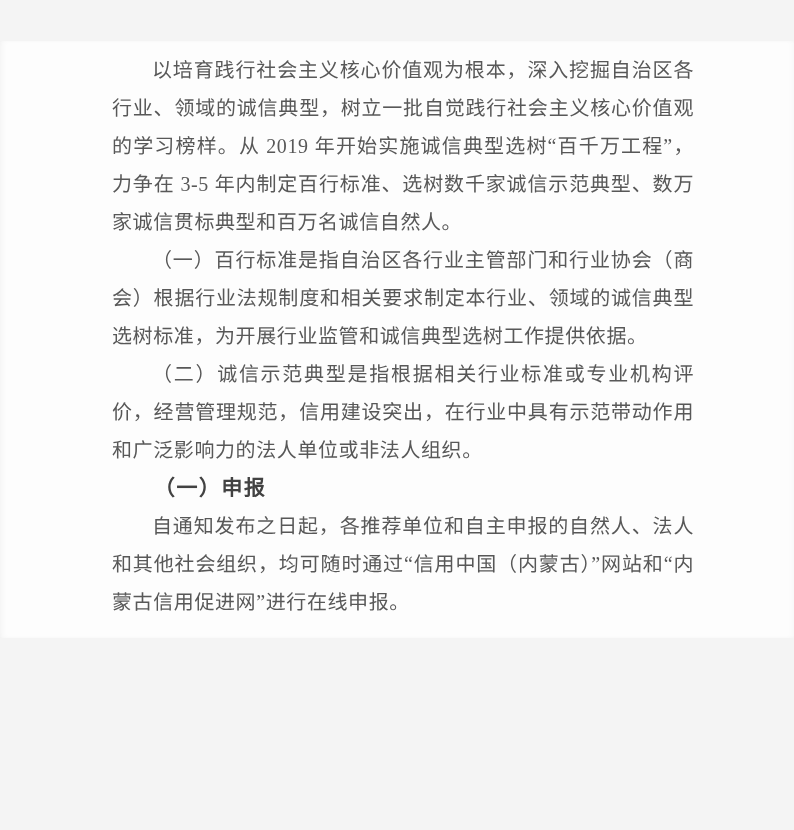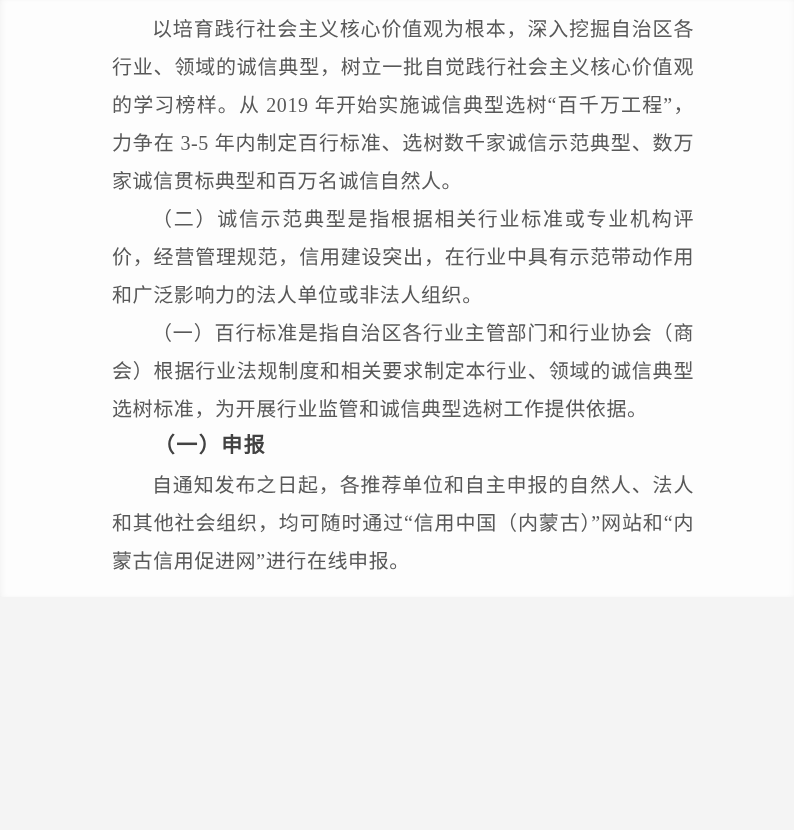--- a/index.html
+++ b/index.html
@@ -12,20 +12,21 @@
     background: #f4f4f4;
     font-family: "Liberation Serif", "DejaVu Serif", serif;
   }
   .page {
     position: relative;
     width: 794px;
     height: 597px;
     background: var(--page-background, #fdfdfd);
     overflow: hidden;
     box-shadow: inset 4px 0 10px -6px rgba(0,0,0,0.10), inset -4px 0 10px -6px rgba(0,0,0,0.06);
+    margin-top: 41px;
   }
   .content {
     position: absolute;
     left: 112px;
     top: 10px;
     width: 582px;
   }
   .para {
     margin: 0;
     font-size: 20px;
@@ -47,39 +48,39 @@
     font-family: "Liberation Sans", "DejaVu Sans", sans-serif;
   }
   .subheading {
     margin: 0;
     font-size: 21px;
     line-height: 38px;
     font-weight: bold;
     color: var(--heading-text, #424242);
     padding-left: 2em;
     letter-spacing: 1.5px;
-    font-family: Liberation Mono, monospace;
+    font-family: Liberation Sans, sans-serif;
   }
   .page-number {
     position: absolute;
     left: 672px;
     top: 772px;
     width: 30px;
     font-size: 21px;
     line-height: 38px;
     color: var(--body-text, #4a4a4a);
     text-align: center;
     font-family: "Liberation Serif", "DejaVu Serif", serif;
   }
 </style>
 </head>
 <body>
 
 <div class="page">
   <main class="content">
     <p class="para">以培育践行社会主义核心价值观为根本，深入挖掘自治区各行业、领域的诚信典型，树立一批自觉践行社会主义核心价值观的学习榜样。从 2019 年开始实施诚信典型选树“百千万工程”，力争在 3-5 年内制定百行标准、选树数千家诚信示范典型、数万家诚信贯标典型和百万名诚信自然人。</p>
+    <p class="para">（一）百行标准是指自治区各行业主管部门和行业协会（商会）根据行业法规制度和相关要求制定本行业、领域的诚信典型选树标准，为开展行业监管和诚信典型选树工作提供依据。</p>
     <p class="para">（二）诚信示范典型是指根据相关行业标准或专业机构评价，经营管理规范，信用建设突出，在行业中具有示范带动作用和广泛影响力的法人单位或非法人组织。</p>
-    <p class="para">（一）百行标准是指自治区各行业主管部门和行业协会（商会）根据行业法规制度和相关要求制定本行业、领域的诚信典型选树标准，为开展行业监管和诚信典型选树工作提供依据。</p>
     <h3 class="subheading">（一）申报</h3>
     <p class="para">自通知发布之日起，各推荐单位和自主申报的自然人、法人和其他社会组织，均可随时通过“信用中国（内蒙古）”网站和“内蒙古信用促进网”进行在线申报。</p>
   </main>
   <div class="page-number">2</div>
 </div>
 
 </body></html>

